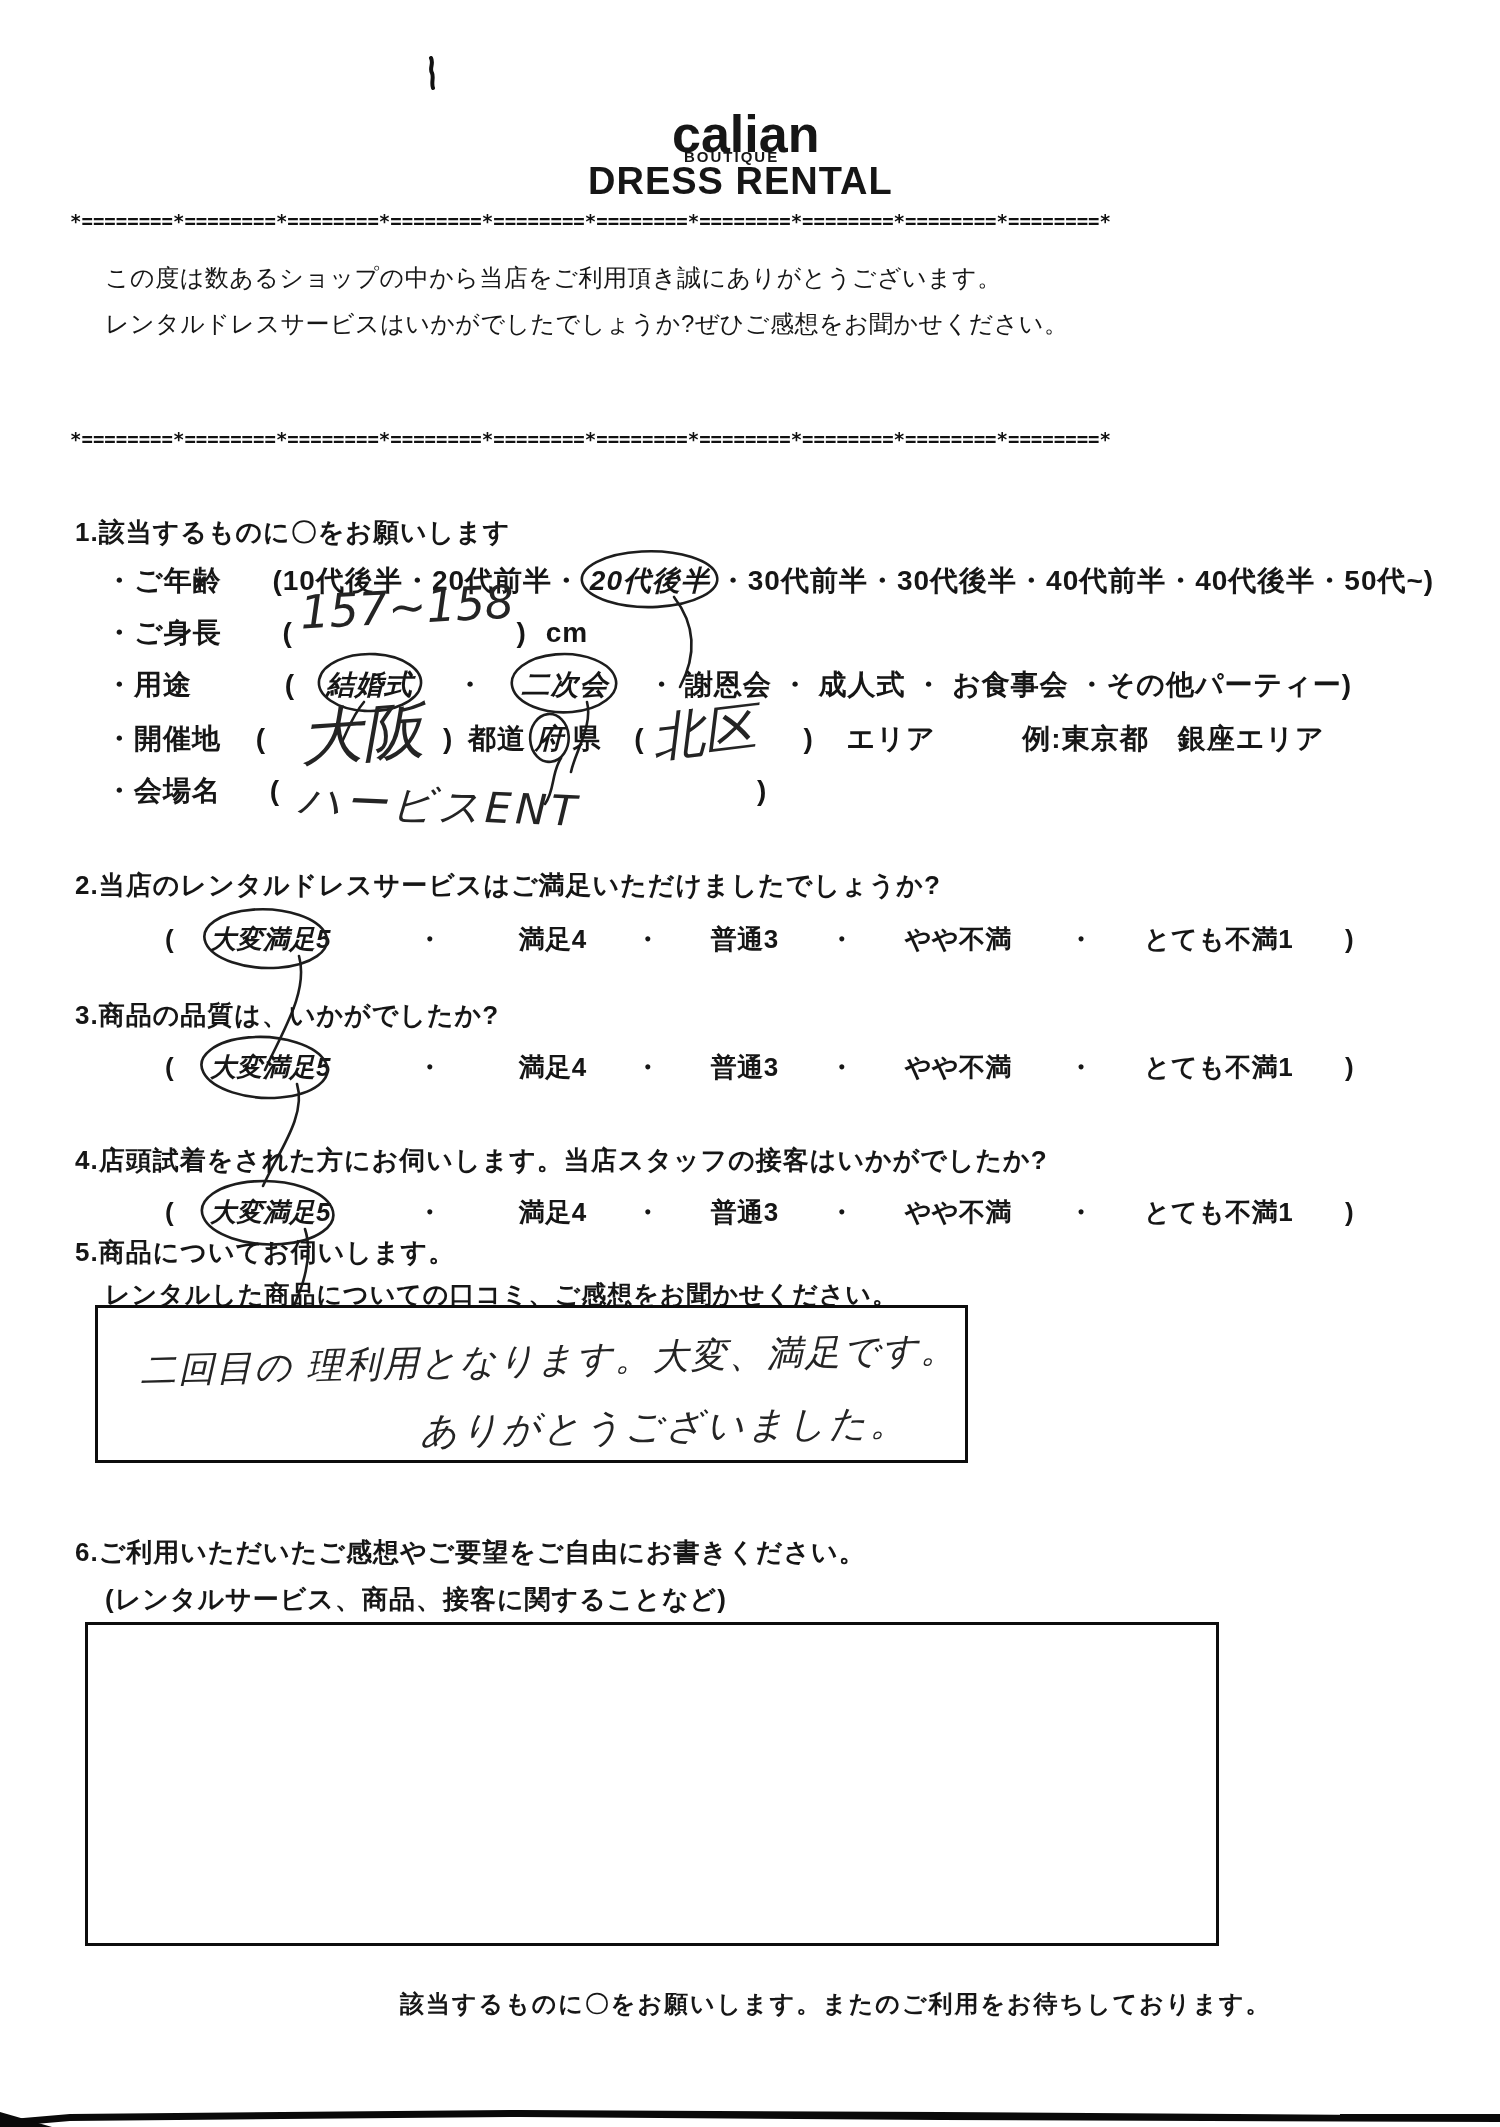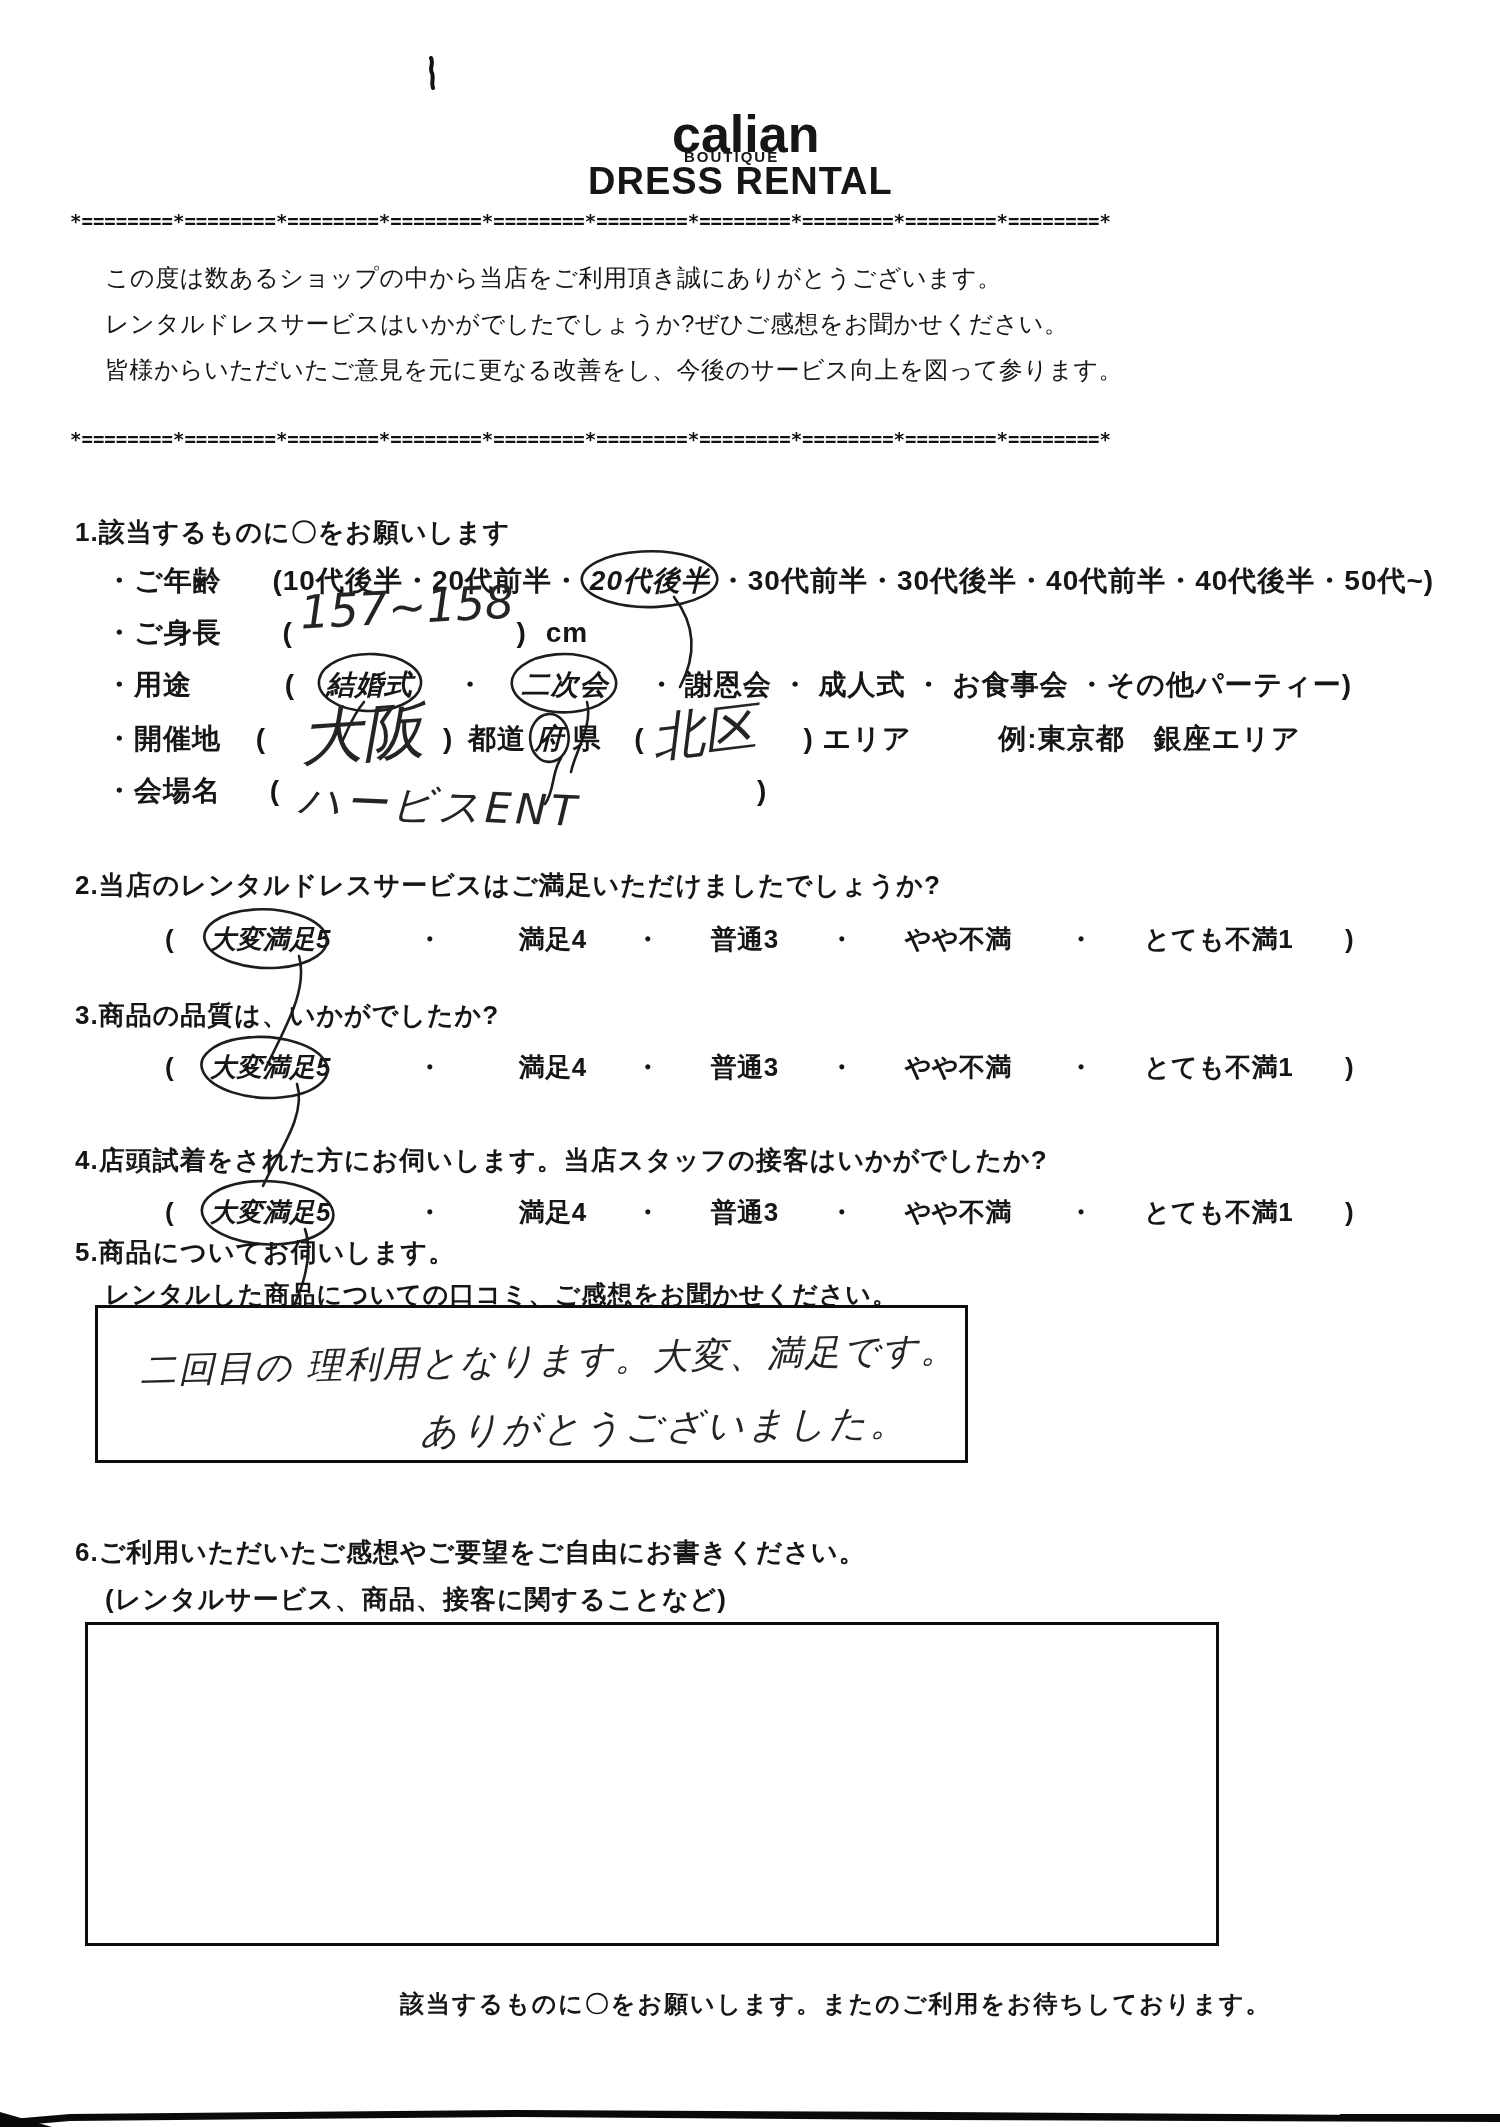--- a/index.html
+++ b/index.html
@@ -47,21 +47,20 @@
 
   <div class="brand" style="left:672px;top:104px;font-size:52px;">calian</div>
   <div class="brand" style="left:684px;top:148px;font-size:15px;letter-spacing:2px;">BOUTIQUE</div>
   <div class="brand" style="left:588px;top:160px;font-size:38px;letter-spacing:1px;">DRESS RENTAL</div>
 
   <div class="divider" style="left:70px;top:210px;">*========*========*========*========*========*========*========*========*========*========*</div>
   <div class="divider" style="left:70px;top:428px;">*========*========*========*========*========*========*========*========*========*========*</div>
 
   <div class="intro" style="left:105px;top:262px;">この度は数あるショップの中から当店をご利用頂き誠にありがとうございます。</div>
   <div class="intro" style="left:105px;top:308px;">レンタルドレスサービスはいかがでしたでしょうか?ぜひご感想をお聞かせください。</div>
-  <div class="intro" style="left:105px;top:354px;">皆様からいただいたご意見を元に更なる改善をし、今後のサービス向上を図って参ります。</div>
 
   <div class="qtitle" style="left:75px;top:515px;">1.該当するものに〇をお願いします</div>
 
   <div class="row q1row" style="left:105px;top:562px;">
     <span class="seg">・ご年齢</span>
     <span class="seg" style="margin-left:42px;">(10代後半・20代前半・</span>
     <span class="c-wrap">
       <span>20代後半</span>
       <svg class="hand-ellipse" viewBox="0 0 100 100" preserveAspectRatio="none">
         <ellipse cx="50" cy="47" rx="47" ry="45" transform="rotate(-7 50 50)" class="mstroke" vector-effect="non-scaling-stroke"></ellipse>
@@ -116,21 +115,21 @@
       <svg class="hand-ellipse" viewBox="0 0 100 100" preserveAspectRatio="none">
         <ellipse cx="50" cy="48" rx="47" ry="46" transform="rotate(-5 50 50)" class="mstroke" vector-effect="non-scaling-stroke"></ellipse>
       </svg>
       <svg class="hand-tail" style="left:28%;top:100%;" width="22" height="48" viewBox="0 0 22 48">
         <path d="M18 0 C8 16 12 32 2 46" class="mstroke"></path>
       </svg>
     </span>
     <span class="seg">県</span>
     <span class="seg" style="margin-left:24px;">(</span>
     <span class="seg" style="margin-left:150px;">)</span>
-    <span class="seg" style="">エリア</span>
+    <span class="seg" style="margin-left:24px;">エリア</span>
     <span class="seg" style="margin-left:78px;">例:東京都　銀座エリア</span>
   </div>
   <div class="hand" style="left:300px;top:692px;font-size:62px;transform:rotate(-4deg);">大阪</div>
   <div class="hand" style="left:652px;top:698px;font-size:52px;transform:rotate(-7deg);">北区</div>
 
   <div class="row q1row" style="left:105px;top:772px;">
     <span class="seg">・会場名</span>
     <span class="seg" style="margin-left:40px;">(</span>
     <span class="seg" style="margin-left:468px;">)</span>
   </div>

